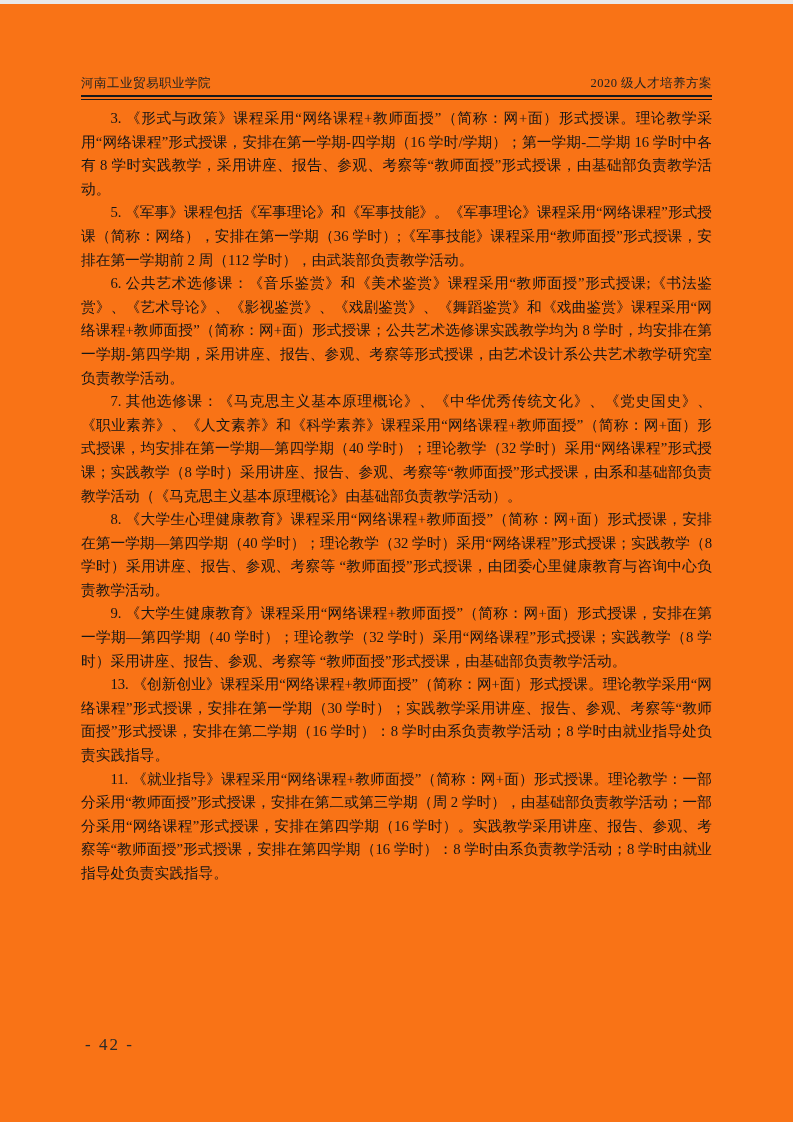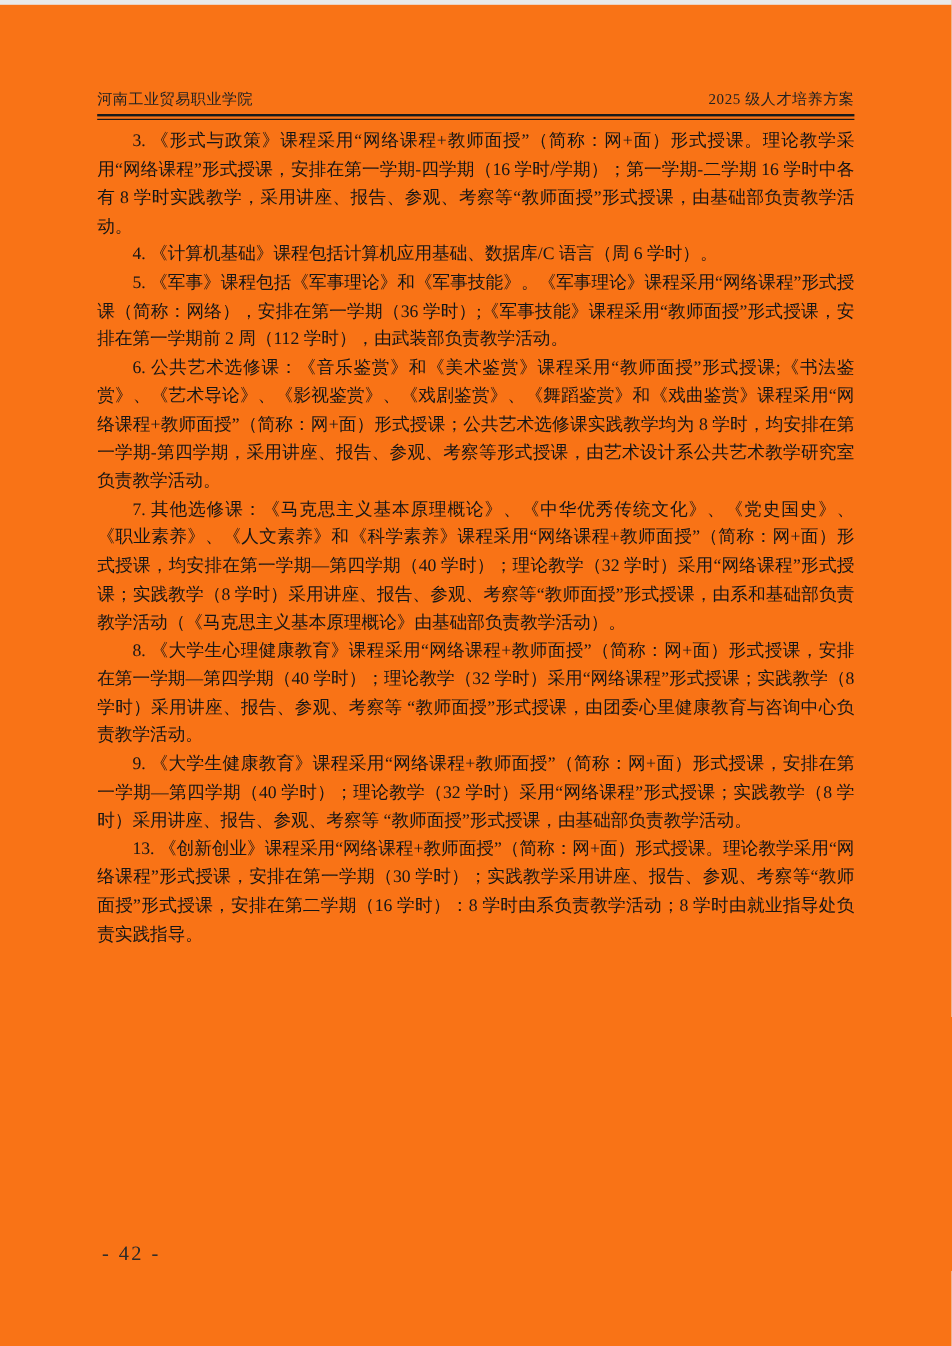--- a/index.html
+++ b/index.html
@@ -62,33 +62,33 @@
     color: #2a2a2a;
   }
 </style>
 </head>
 <body>
 
 <div class="page">
 
   <div class="page-header">
     <span>河南工业贸易职业学院</span>
-    <span>2025 级人才培养方案</span>
+    <span>2020 级人才培养方案</span>
   </div>
 
   <div class="header-rule"></div>
 
   <div class="doc-body">
     <p>3. 《形式与政策》课程采用“网络课程+教师面授”（简称：网+面）形式授课。理论教学采用“网络课程”形式授课，安排在第一学期-四学期（16 学时/学期）；第一学期-二学期 16 学时中各有 8 学时实践教学，采用讲座、报告、参观、考察等“教师面授”形式授课，由基础部负责教学活动。</p>
-    <p>4. 《计算机基础》课程包括计算机应用基础、数据库/C 语言（周 6 学时）。</p>
     <p>5. 《军事》课程包括《军事理论》和《军事技能》。《军事理论》课程采用“网络课程”形式授课（简称：网络），安排在第一学期（36 学时）;《军事技能》课程采用“教师面授”形式授课，安排在第一学期前 2 周（112 学时），由武装部负责教学活动。</p>
     <p>6. 公共艺术选修课：《音乐鉴赏》和《美术鉴赏》课程采用“教师面授”形式授课;《书法鉴赏》、《艺术导论》、《影视鉴赏》、《戏剧鉴赏》、《舞蹈鉴赏》和《戏曲鉴赏》课程采用“网络课程+教师面授”（简称：网+面）形式授课；公共艺术选修课实践教学均为 8 学时，均安排在第一学期-第四学期，采用讲座、报告、参观、考察等形式授课，由艺术设计系公共艺术教学研究室负责教学活动。</p>
     <p>7. 其他选修课：《马克思主义基本原理概论》、《中华优秀传统文化》、《党史国史》、《职业素养》、《人文素养》和《科学素养》课程采用“网络课程+教师面授”（简称：网+面）形式授课，均安排在第一学期—第四学期（40 学时）；理论教学（32 学时）采用“网络课程”形式授课；实践教学（8 学时）采用讲座、报告、参观、考察等“教师面授”形式授课，由系和基础部负责教学活动（《马克思主义基本原理概论》由基础部负责教学活动）。</p>
     <p>8. 《大学生心理健康教育》课程采用“网络课程+教师面授”（简称：网+面）形式授课，安排在第一学期—第四学期（40 学时）；理论教学（32 学时）采用“网络课程”形式授课；实践教学（8 学时）采用讲座、报告、参观、考察等 “教师面授”形式授课，由团委心里健康教育与咨询中心负责教学活动。</p>
     <p>9. 《大学生健康教育》课程采用“网络课程+教师面授”（简称：网+面）形式授课，安排在第一学期—第四学期（40 学时）；理论教学（32 学时）采用“网络课程”形式授课；实践教学（8 学时）采用讲座、报告、参观、考察等 “教师面授”形式授课，由基础部负责教学活动。</p>
     <p>13. 《创新创业》课程采用“网络课程+教师面授”（简称：网+面）形式授课。理论教学采用“网络课程”形式授课，安排在第一学期（30 学时）；实践教学采用讲座、报告、参观、考察等“教师面授”形式授课，安排在第二学期（16 学时）：8 学时由系负责教学活动；8 学时由就业指导处负责实践指导。</p>
+    <p>11. 《就业指导》课程采用“网络课程+教师面授”（简称：网+面）形式授课。理论教学：一部分采用“教师面授”形式授课，安排在第二或第三学期（周 2 学时），由基础部负责教学活动；一部分采用“网络课程”形式授课，安排在第四学期（16 学时）。实践教学采用讲座、报告、参观、考察等“教师面授”形式授课，安排在第四学期（16 学时）：8 学时由系负责教学活动；8 学时由就业指导处负责实践指导。</p>
   </div>
 
   <div class="page-footer">
     <span>- 42 -</span>
   </div>
 
 </div>
 
 </body></html>

